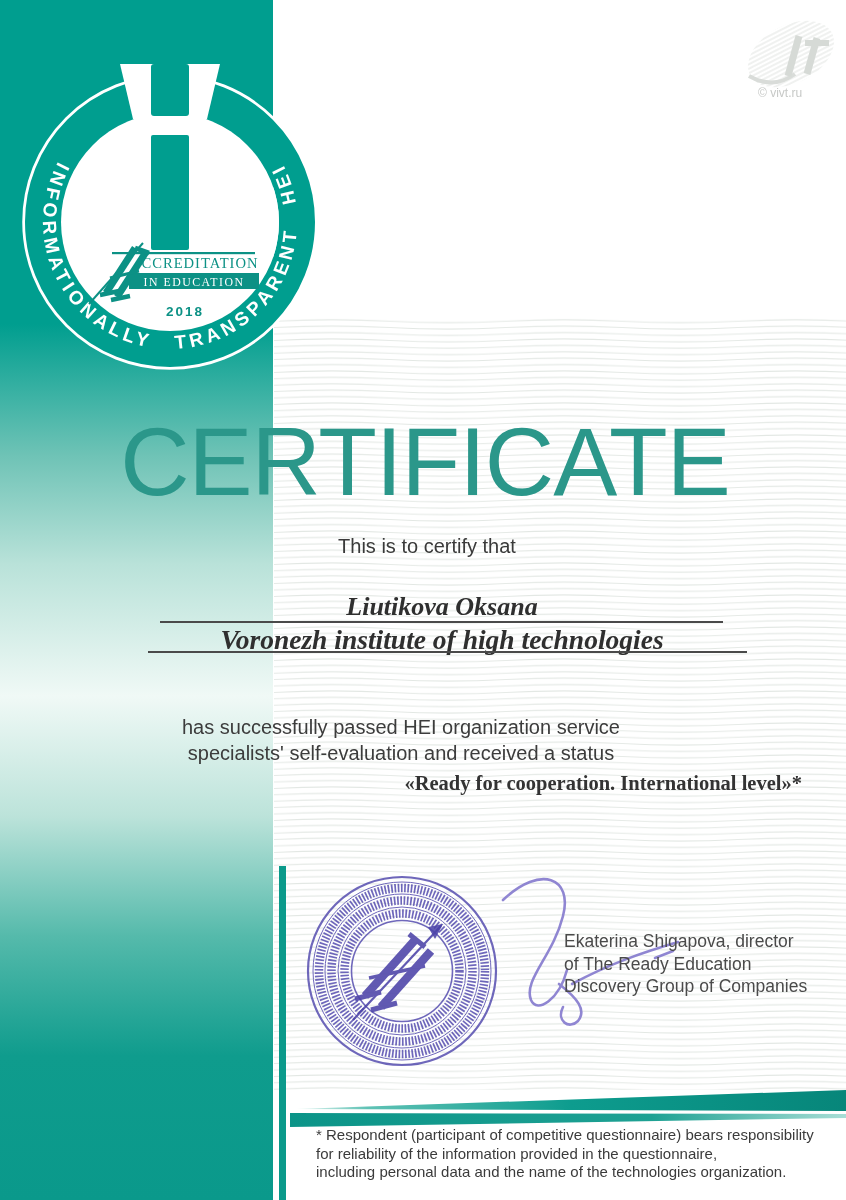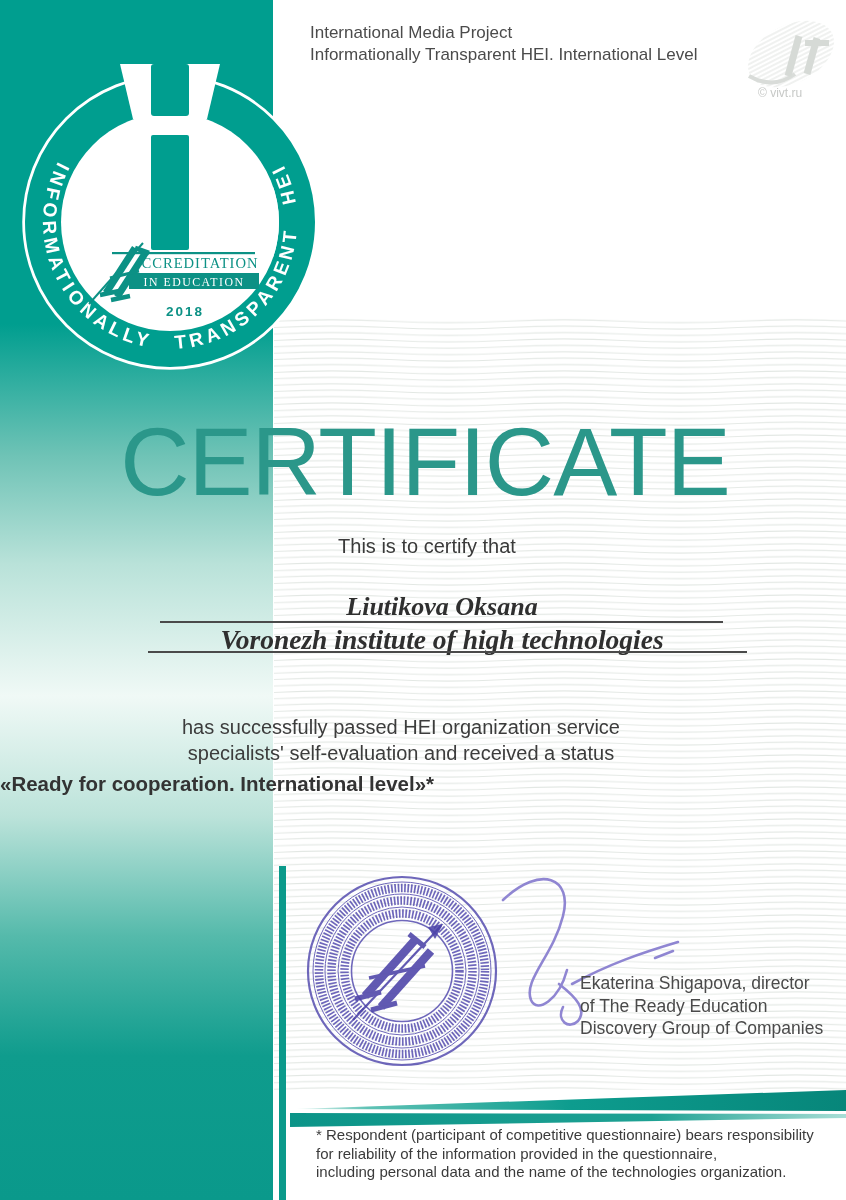--- a/index.html
+++ b/index.html
@@ -33,24 +33,24 @@
   }
   .inst{
     position:absolute;left:0;top:624px;width:884px;text-align:center;
     font-family:"Liberation Serif", serif;font-style:italic;font-weight:bold;
     font-size:27.5px;color:#2f2f2f;
   }
   .uline{position:absolute;height:2px;background:#4a4a4a;}
   .u1{left:160px;top:621px;width:563px;}
   .u2{left:148px;top:651px;width:599px;}
   .body-lines{position:absolute;left:0;top:714px;width:802px;text-align:center;font-size:20px;line-height:26px;color:#3c3c3c;}
-  .status{position:absolute;left:0;top:772px;width:802px;text-align:left;font-size:20.5px;font-weight:bold;color:#333333;}
+  .status{position:absolute;left:0;top:772px;width:802px;text-align:right;font-size:20.5px;font-weight:bold;color:#333333;font-family:Liberation Serif, serif;}
   .stamp{position:absolute;left:295px;top:868px;}
   .sig{position:absolute;left:475px;top:858px;}
-  .signatory{position:absolute;left:580px;top:930px;font-size:17.5px;line-height:22.5px;color:#4a4a4a;margin-top:42px;}
+  .signatory{position:absolute;left:564px;top:930px;font-size:17.5px;line-height:22.5px;color:#4a4a4a;}
   .ribbon{position:absolute;left:288px;top:1086px;}
   .footnote{position:absolute;left:316px;top:1126px;width:520px;font-size:15px;line-height:18.5px;color:#3b3b3b;}
 </style>
 </head>
 <body>
 
 <div id="cert">
 
   <div class="band"></div>
 
@@ -58,24 +58,20 @@
     <defs>
       <pattern id="wv" width="232" height="6.4" patternUnits="userSpaceOnUse">
         <path d="M0,3.2 Q58,0.4 116,3.2 T232,3.2" fill="none" stroke="#e3e8e4" stroke-width="1.1"></path>
       </pattern>
     </defs>
     <rect width="572" height="772" fill="url(#wv)"></rect>
   </svg>
 
   <div class="vline"></div>
 
-  <div class="hdr">
-    <div>International Media Project</div>
-    <div>Informationally Transparent HEI. International Level</div>
-  </div>
 
   <svg class="wm" width="112" height="92" viewBox="0 0 112 92" aria-hidden="true">
     <defs>
       <pattern id="hatch" width="4" height="4" patternUnits="userSpaceOnUse">
         <path d="M0,2 H4" stroke="#dbdfdb" stroke-width="1"></path>
       </pattern>
     </defs>
     <g opacity="0.85">
       <ellipse cx="58" cy="44" rx="46" ry="29" transform="rotate(-27 58 44)" fill="url(#hatch)"></ellipse>
       <path d="M16,66 Q40,80 62,64" fill="none" stroke="#d3d7d3" stroke-width="4"></path>

